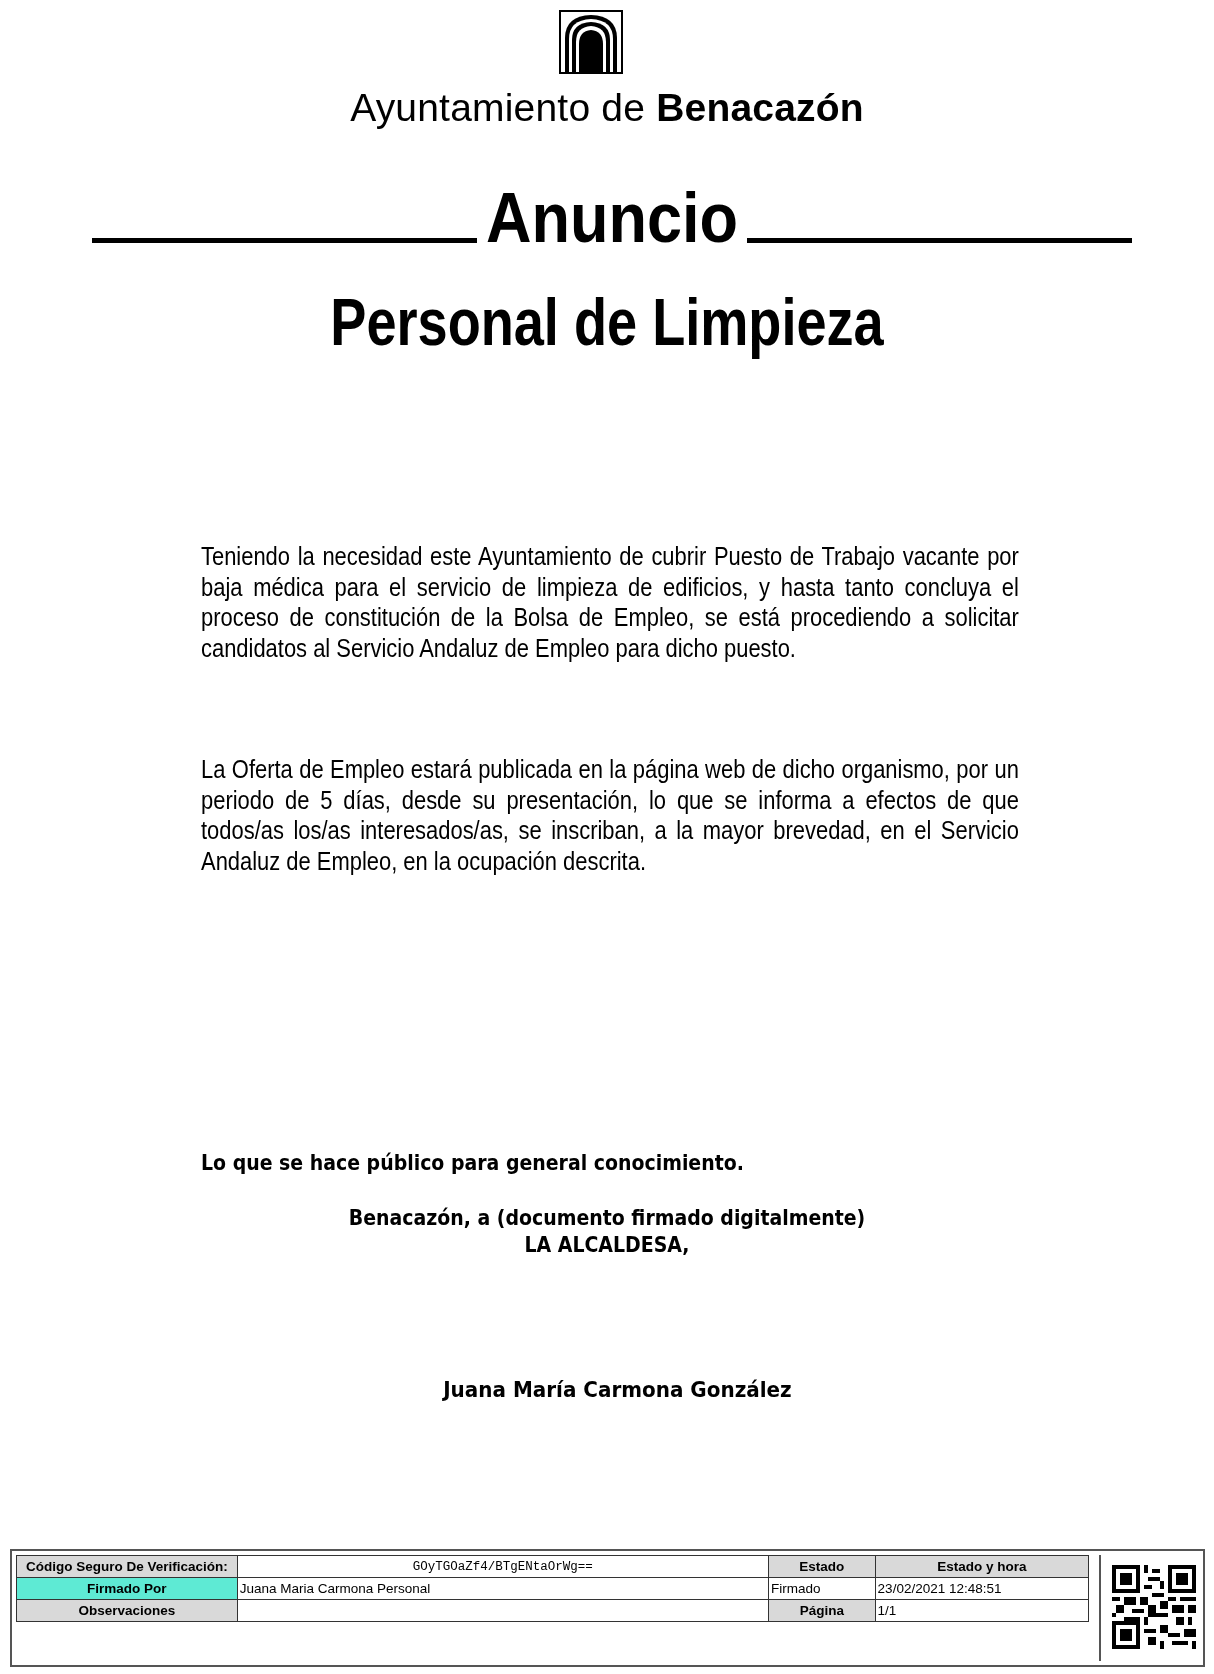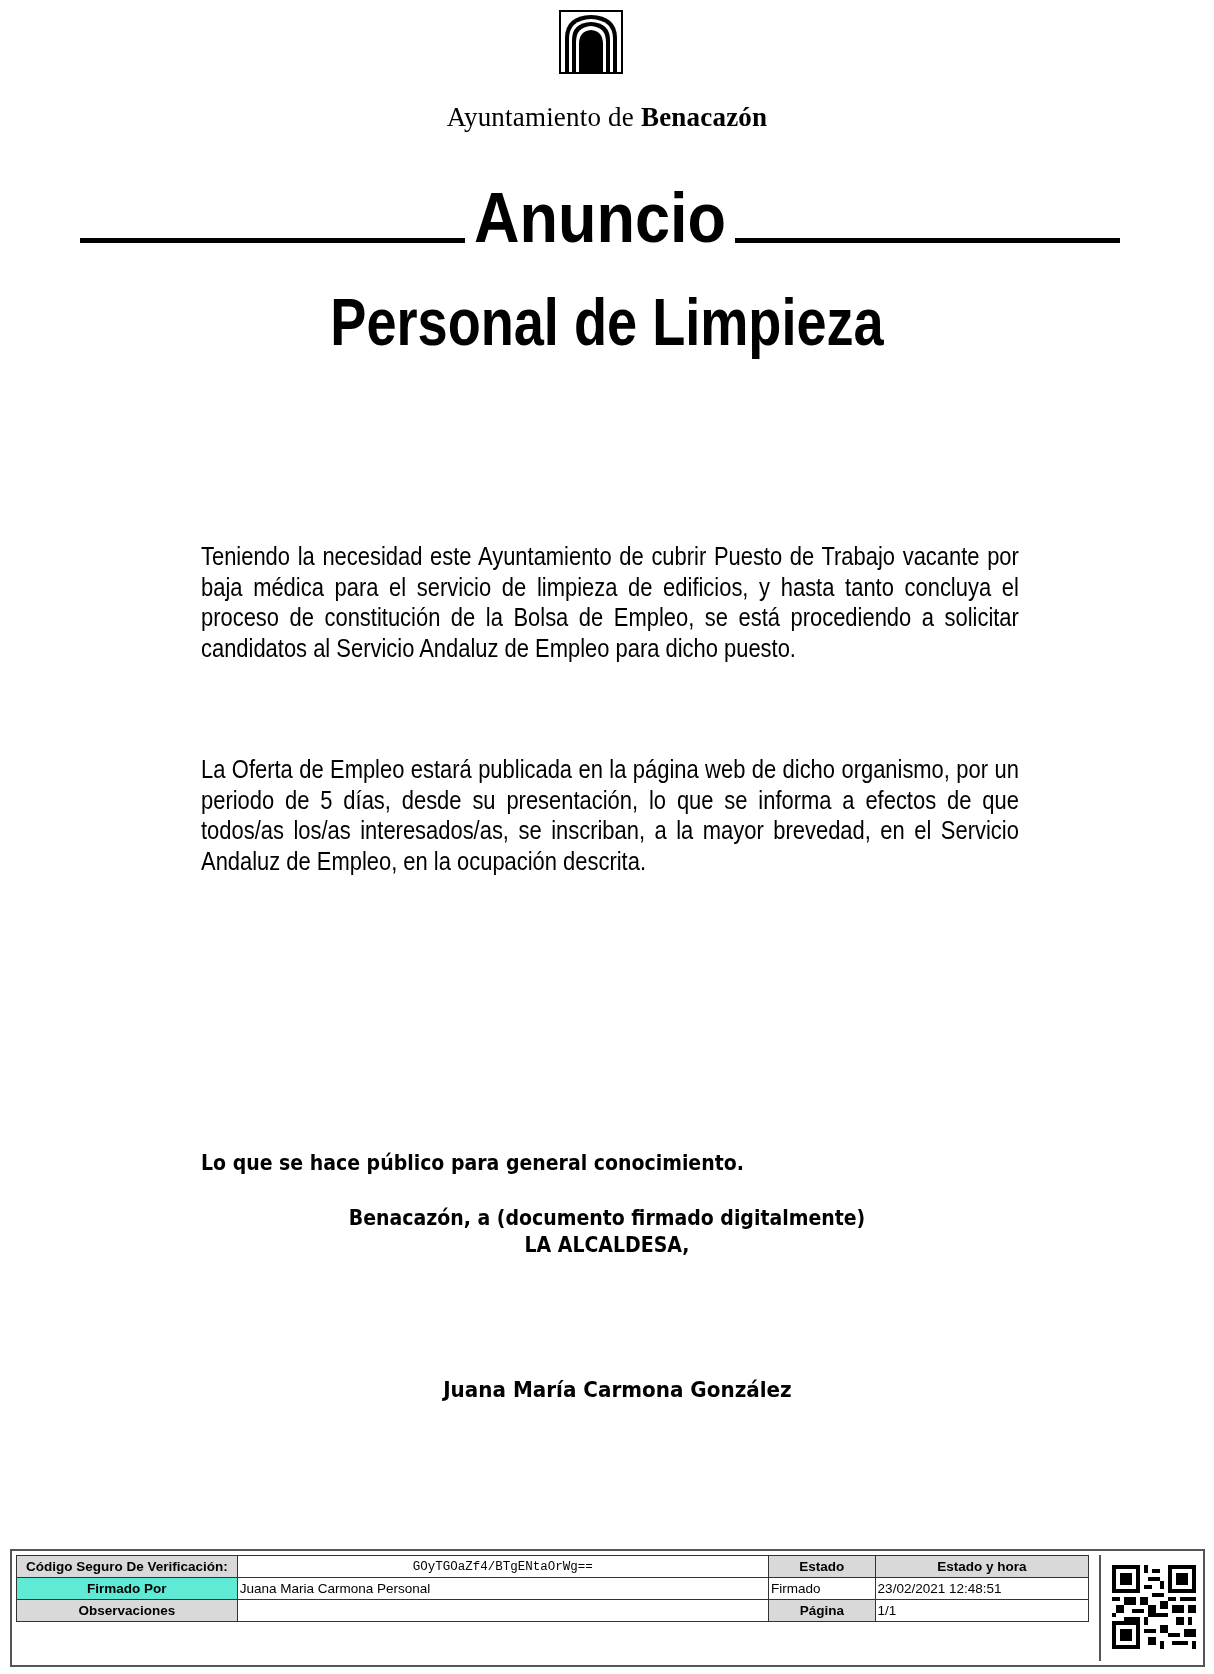--- a/index.html
+++ b/index.html
@@ -1,20 +1,20 @@
 <!DOCTYPE html>
 <html><head>
 <meta charset="utf-8">
 <style>
   html, body { margin:0; padding:0; background:#ffffff; }
   body { width:1214px; height:1674px; position:relative; overflow:hidden; font-family:"Liberation Sans", sans-serif; color:#000; }
   .logo { position:absolute; left:559px; top:10px; width:64px; height:64px; }
-  .org-name { position:absolute; left:0; width:1214px; top:86px; text-align:center; font-size:27px; font-family:Liberation Serif, serif; letter-spacing:0.2px;margin-top:16px; }
+  .org-name { position:absolute; left:0; width:1214px; top:86px; text-align:center; font-size:39px; font-family:Liberation Sans, sans-serif; letter-spacing:0.2px; }
   .org-name b { font-weight:bold; }
-  .title-row { position:absolute; left:80px; top:178px; width:1040px; height:80px; }
+  .title-row { position:absolute; left:92px; top:178px; width:1040px; height:80px; }
   .title-line-l { position:absolute; left:0; top:60px; width:385px; height:5px; background:#000; }
   .title-line-r { position:absolute; right:0; top:60px; width:385px; height:5px; background:#000; }
   .title { position:absolute; left:0; width:1040px; top:0; text-align:center; font-size:70px; font-weight:bold; transform:scaleX(0.9); font-family:"Liberation Sans Narrow","Liberation Sans", sans-serif; }
   .subtitle { position:absolute; left:0; width:1214px; top:284px; text-align:center; font-size:66px; font-weight:bold; transform:scaleX(0.82); }
   .para { position:absolute; left:201px; width:818px; font-size:25.5px; line-height:30.5px; text-align:justify; transform-origin:left top; transform:scaleX(0.86); width:951px; }
   .p1 { top:541px; }
   .p2 { top:754px; }
   .closing { position:absolute; left:201px; top:1150px; font-size:22px; font-weight:bold; font-family:"DejaVu Sans", sans-serif; transform-origin:left top; transform:scaleX(0.86); }
   .place { position:absolute; left:0; width:1214px; top:1205px; text-align:center; font-size:22px; font-weight:bold; font-family:"DejaVu Sans", sans-serif; transform:scaleX(0.86); }
   .place .l2 { display:block; margin-top:2px; }

